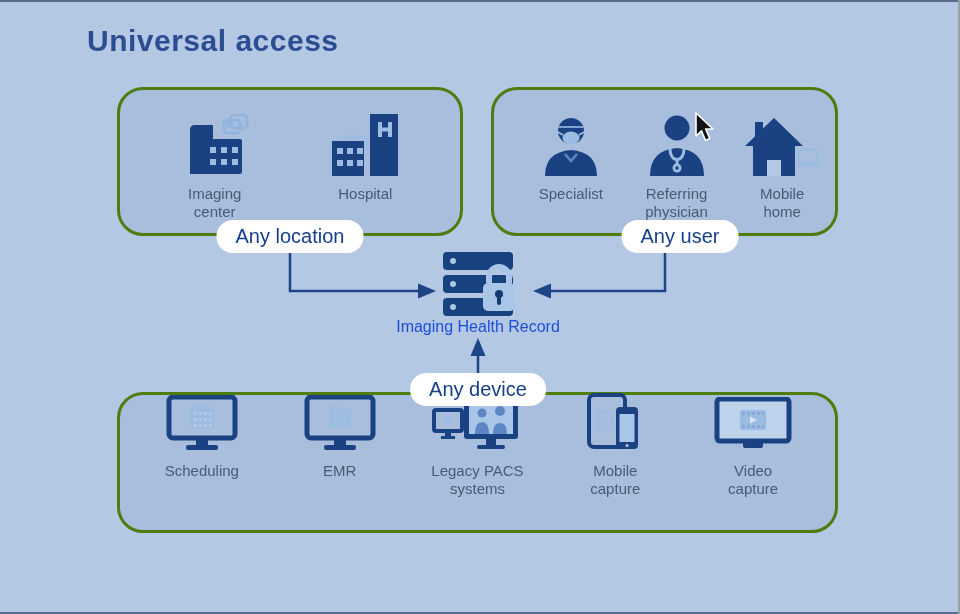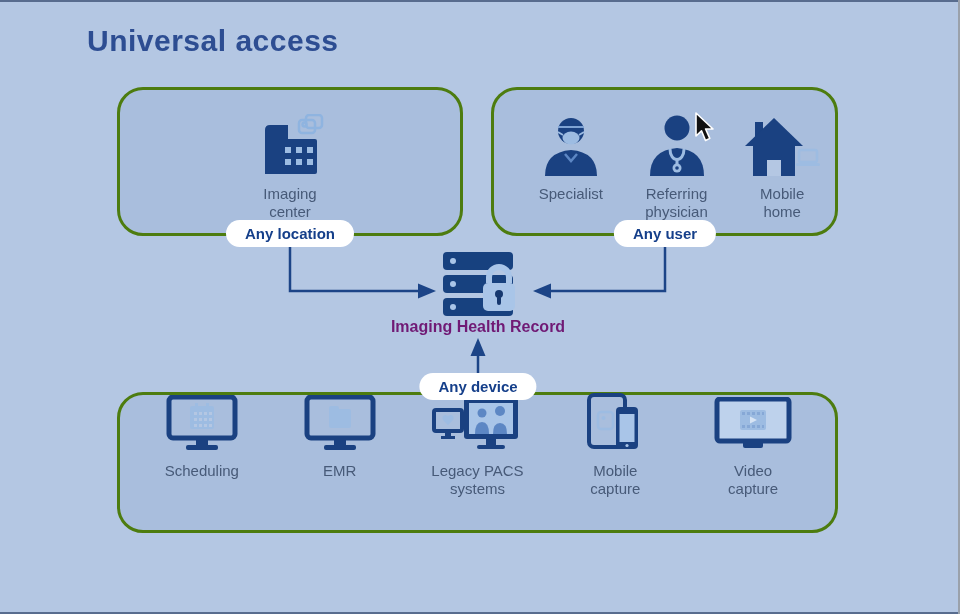--- a/index.html
+++ b/index.html
@@ -26,31 +26,31 @@
   .box-device{left:117px;top:392px;width:721px;height:141px;}
   .item{display:flex;flex-direction:column;align-items:center;width:112px;}
   .icon-slot{height:66px;display:flex;align-items:flex-end;justify-content:center;}
   .box-device .icon-slot{height:58px;}
   .item-label{
     margin-top:9px;font-size:15px;line-height:1.22;color:#475a78;
     text-align:center;white-space:pre-line;
   }
   .pill{
     position:absolute;transform:translateX(-50%);
-    background:#ffffff;color:#153f8a;font-weight:bold;font-size:15px;
+    background:#ffffff;color:#153f8a;font-weight:normal;font-size:20px;
     padding:5px 19px;border-radius:16px;white-space:nowrap;z-index:5;
   }
   .pill-location{left:290px;top:220px;}
-  .pill-user{left:665px;top:220px;}
+  .pill-user{left:680px;top:220px;}
   .pill-device{left:478px;top:373px;}
   .connectors{position:absolute;left:0;top:0;z-index:2;pointer-events:none;}
   .server{position:absolute;left:443px;top:252px;z-index:3;}
   .center-label{
     position:absolute;left:478px;top:318px;transform:translateX(-50%);
-    font-size:16px;font-weight:bold;color:#701a75;white-space:nowrap;z-index:3;
+    font-size:16px;font-weight:normal;color:#1d4ed8;white-space:nowrap;z-index:3;
   }
   .cursor{position:absolute;left:694px;top:112px;z-index:9;}
 </style>
 </head>
 <body>
 
 <div class="edge-top"></div>
 <div class="edge-bottom"></div>
 <div class="edge-right"></div>
 
@@ -85,20 +85,43 @@
         </g>
         <g stroke="#8fb4e0" stroke-width="2.5" fill="none">
           <rect x="53" y="1" width="16" height="13" rx="3"></rect>
           <rect x="46" y="6" width="16" height="13" rx="3"></rect>
           <circle cx="51.5" cy="10.5" r="2"></circle>
         </g>
       </svg>
     </div>
     <div class="item-label">Imaging
 center</div>
+  </div>
+  <div class="item">
+    <div class="icon-slot">
+      <svg width="74" height="62" viewBox="0 0 74 62">
+        <rect x="42" y="0" width="28" height="62" fill="#1a4181"></rect>
+        <g fill="#9dbce2">
+          <rect x="50" y="8" width="4" height="15"></rect>
+            <rect x="60" y="8" width="4" height="15"></rect>
+            <rect x="50" y="13.5" width="14" height="4"></rect>
+        </g>
+        <path d="M10 23 H34 q5 0 5 5 V42" stroke="#9dbce2" stroke-width="3" fill="none"></path>
+        <rect x="4" y="27" width="32" height="35" fill="#1a4181"></rect>
+        <g fill="#9dbce2">
+          <rect x="9" y="34" width="6" height="6"></rect>
+            <rect x="19" y="34" width="6" height="6"></rect>
+            <rect x="29" y="34" width="6" height="6"></rect>
+          <rect x="9" y="46" width="6" height="6"></rect>
+            <rect x="19" y="46" width="6" height="6"></rect>
+            <rect x="29" y="46" width="6" height="6"></rect>
+        </g>
+      </svg>
+    </div>
+    <div class="item-label">Hospital</div>
   </div>
 </div>
 <div class="pill pill-location">Any location</div>
 
 <div class="box box-user">
   <div class="item">
     <div class="icon-slot">
       <svg width="66" height="62" viewBox="0 0 66 62">
         <circle cx="33" cy="17" r="13" fill="#1a4181"></circle>
         <line x1="20" y1="13" x2="46" y2="13" stroke="#7fa3d4" stroke-width="2"></line>

